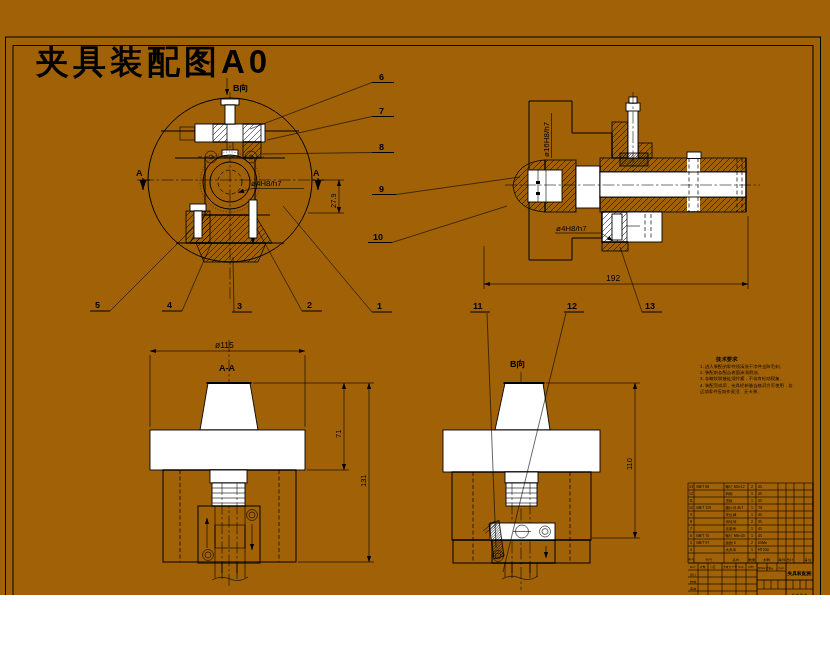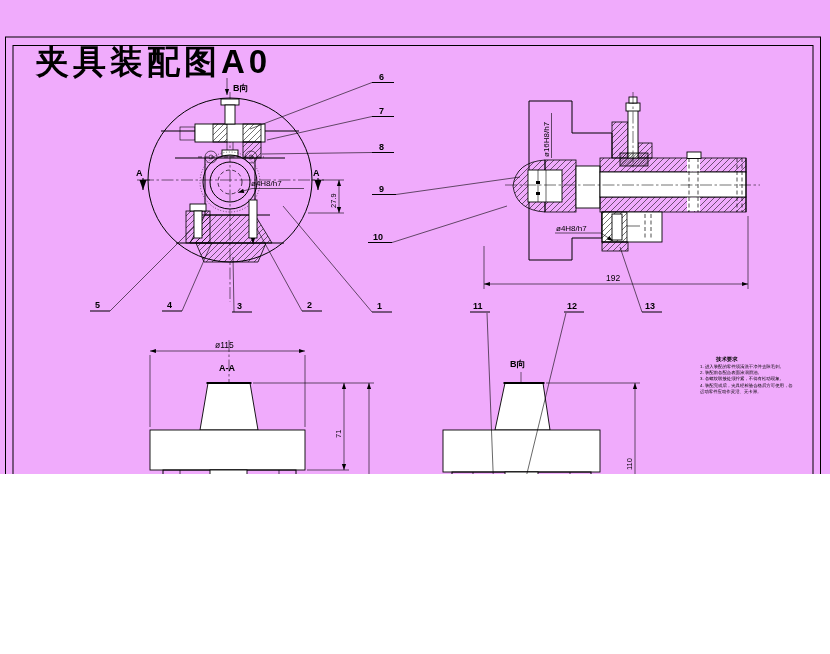--- a/index.html
+++ b/index.html
@@ -1,16 +1,16 @@
 <!DOCTYPE html>
 <html><head>
 <meta charset="utf-8">
 <style>
   html,body{margin:0;padding:0;background:#fff}
-  .sheet{position:relative;width:830px;height:474px;background:#f0abfc;overflow:hidden}
+  .sheet{position:relative;width:830px;height:595px;background:#a16207;overflow:hidden}
   svg{position:absolute;left:0;top:0}
   text{font-family:"Liberation Sans","DejaVu Sans",sans-serif;fill:#000;stroke:none}
   .s{stroke:#000;fill:none;stroke-width:1}
   .s6{stroke:#000;fill:none;stroke-width:.6}
   .s2{stroke:#000;fill:none;stroke-width:2.2}
   .cl{stroke:#000;fill:none;stroke-width:.55;stroke-dasharray:12 2.5 2.5 2.5}
   .hid{stroke:#000;fill:none;stroke-width:.7;stroke-dasharray:4 2.5}
   .ph{stroke:#000;fill:none;stroke-width:.55;stroke-dasharray:1 1.8}
   .hz{fill:url(#h1);stroke:#000;stroke-width:.8}
   .hzd{fill:url(#h2);stroke:#000;stroke-width:.8}

